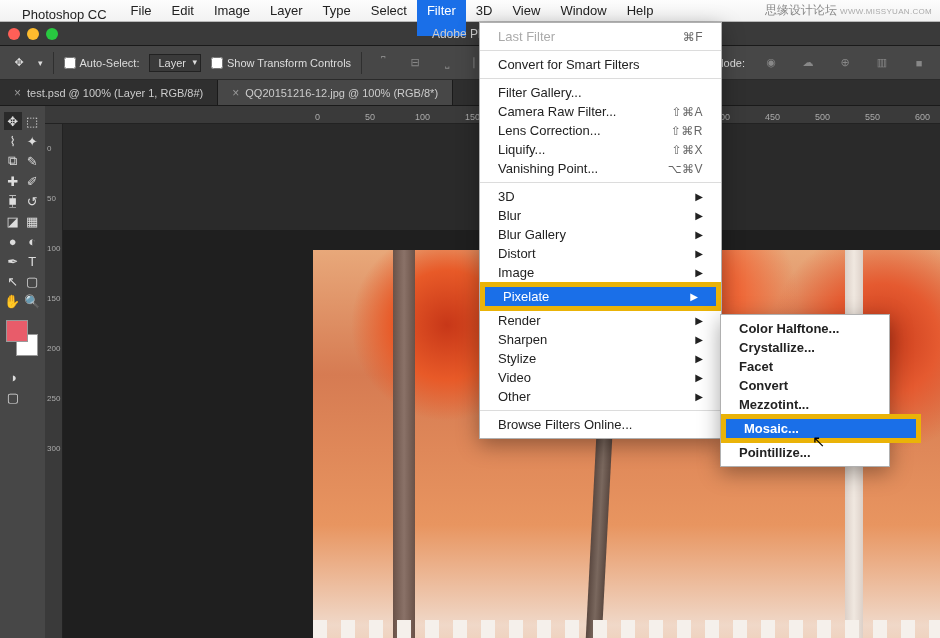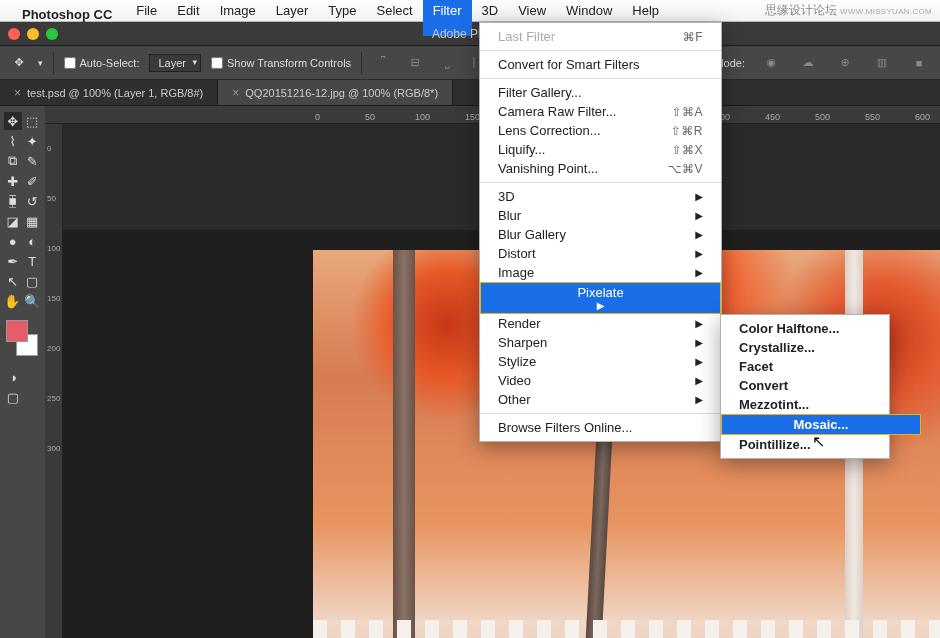--- a/index.html
+++ b/index.html
@@ -1,21 +1,21 @@
 <!DOCTYPE html>
 <html><head>
 <meta charset="utf-8">
 <style>
 * { margin: 0; padding: 0; box-sizing: border-box; font-family: -apple-system, "Helvetica Neue", Arial, sans-serif; }
 body { width: 940px; height: 638px; background: #2a2a2a; overflow: hidden; position: relative; }
 
 
 .mac-menubar { height: 22px; background: linear-gradient(#fdfdfd,#f2f2f2); display: flex; align-items: center; padding: 0 10px; font-size: 13px; color: #222; border-bottom: 1px solid #b8b8b8; }
 .mac-menubar .apple { margin-right: 12px; }
-.mac-menubar .app-name { font-weight: 700; margin-right: 14px; margin-top: 8px; }
+.mac-menubar .app-name { font-weight: 400; margin-right: 14px; margin-top: 8px; }
 .mac-menubar .mitem { padding: 18px 10px; cursor: default; }
 .mac-menubar .mitem.active { background: #1a6fe8; color: #fff; }
 
 
 .titlebar { height: 24px; background: #3a3a3a; display: flex; align-items: center; padding: 0 8px; color: #ccc; font-size: 12px; border-bottom:1px solid #1a1a1a; }
 .tlights { display: flex; gap: 7px; margin-right: 20px; }
 .tlight { width: 12px; height: 12px; border-radius: 50%; }
 .tl-close { background: #ff5f57; }
 .tl-min { background: #febc2e; }
 .tl-max { background: #28c840; }
@@ -69,21 +69,21 @@
 .canvas .fence { position:absolute; bottom:50px; left:0; right:0; height:80px; background:repeating-linear-gradient(90deg, #f5f0eb 0 14px, transparent 14px 28px); }
 
 
 .menu { position:absolute; background:#fff; border:1px solid #b0b0b0; box-shadow:0 6px 20px rgba(0,0,0,.35); font-size:13px; color:#222; padding:4px 0; z-index:100; }
 .menu .mrow { display:flex; padding:2px 18px; justify-content:space-between; align-items:center; min-width:200px; }
 .menu .mrow.disabled { color:#aaa;gap:8px; }
 .menu .mrow.highlight { background:#1a6fe8; color:#fff; }
 .menu .msep { height:1px; background:#dcdcdc; margin:4px 0; }
 .menu .arrow { font-size:10px; }
 .menu .sc { font-size:12px; color:#666; letter-spacing:0.5px; }
-.redbox { border:1px solid #eab308;flex-direction:column; }
+.redbox { border:5px solid #eab308; }
 
 .submenu { left:720px; }
 
 
 .watermark { position:absolute; top:2px; right:8px; font-size:11px; color:#999; z-index:200; font-family:Arial; }
 .watermark .cn { font-size:12px; color:#888; }
 .watermark .url { font-size:8px; color:#aaa; letter-spacing:0.3px; }
 
 .cursor { position:absolute; z-index:300; font-size:16px; color:#000;}
 </style>

